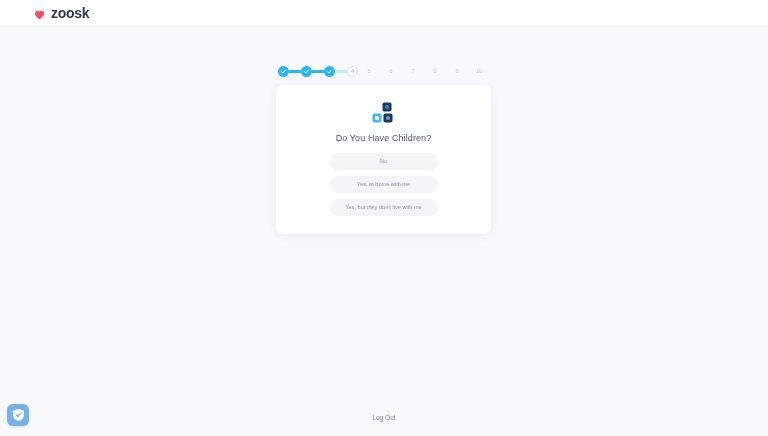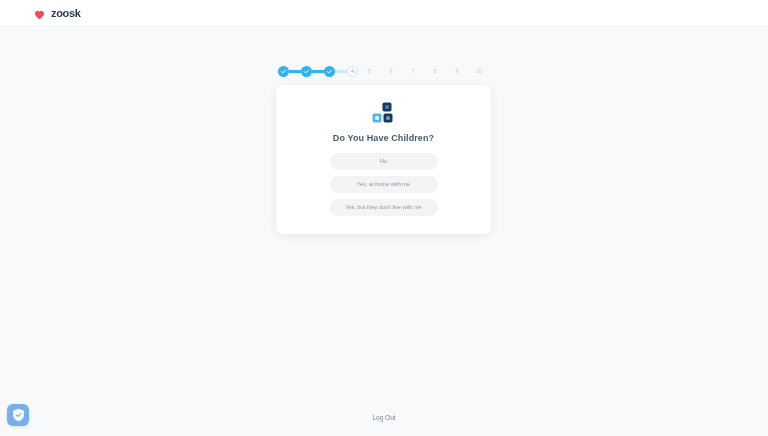--- a/index.html
+++ b/index.html
@@ -43,21 +43,21 @@
     cursor: pointer;
   }
 
   .logo-heart {
     width: 13px;
     height: 13px;
     display: block;
   }
 
   .logo-text {
-    font-size: 11px;
+    font-size: 14px;
     font-weight: bold;
     color: #2b3a53;
     letter-spacing: -0.3px;
     line-height: 1;
   }
 
   
   .main {
     flex: 1 1 auto;
     position: relative;
@@ -146,21 +146,21 @@
     width: 26px;
     height: 24px;
     margin-top: 3px;
     margin-bottom: 7px;
   }
 
   .card-icon svg { display: block; }
 
   .card-title {
     font-size: 9px;
-    font-weight: bold;
+    font-weight: normal;
     color: #4b5b6e;
     margin-bottom: 10px;
     letter-spacing: 0.1px;
     text-align: center;
   }
 
   .choices {
     width: 100%;
     display: flex;
     flex-direction: column;

